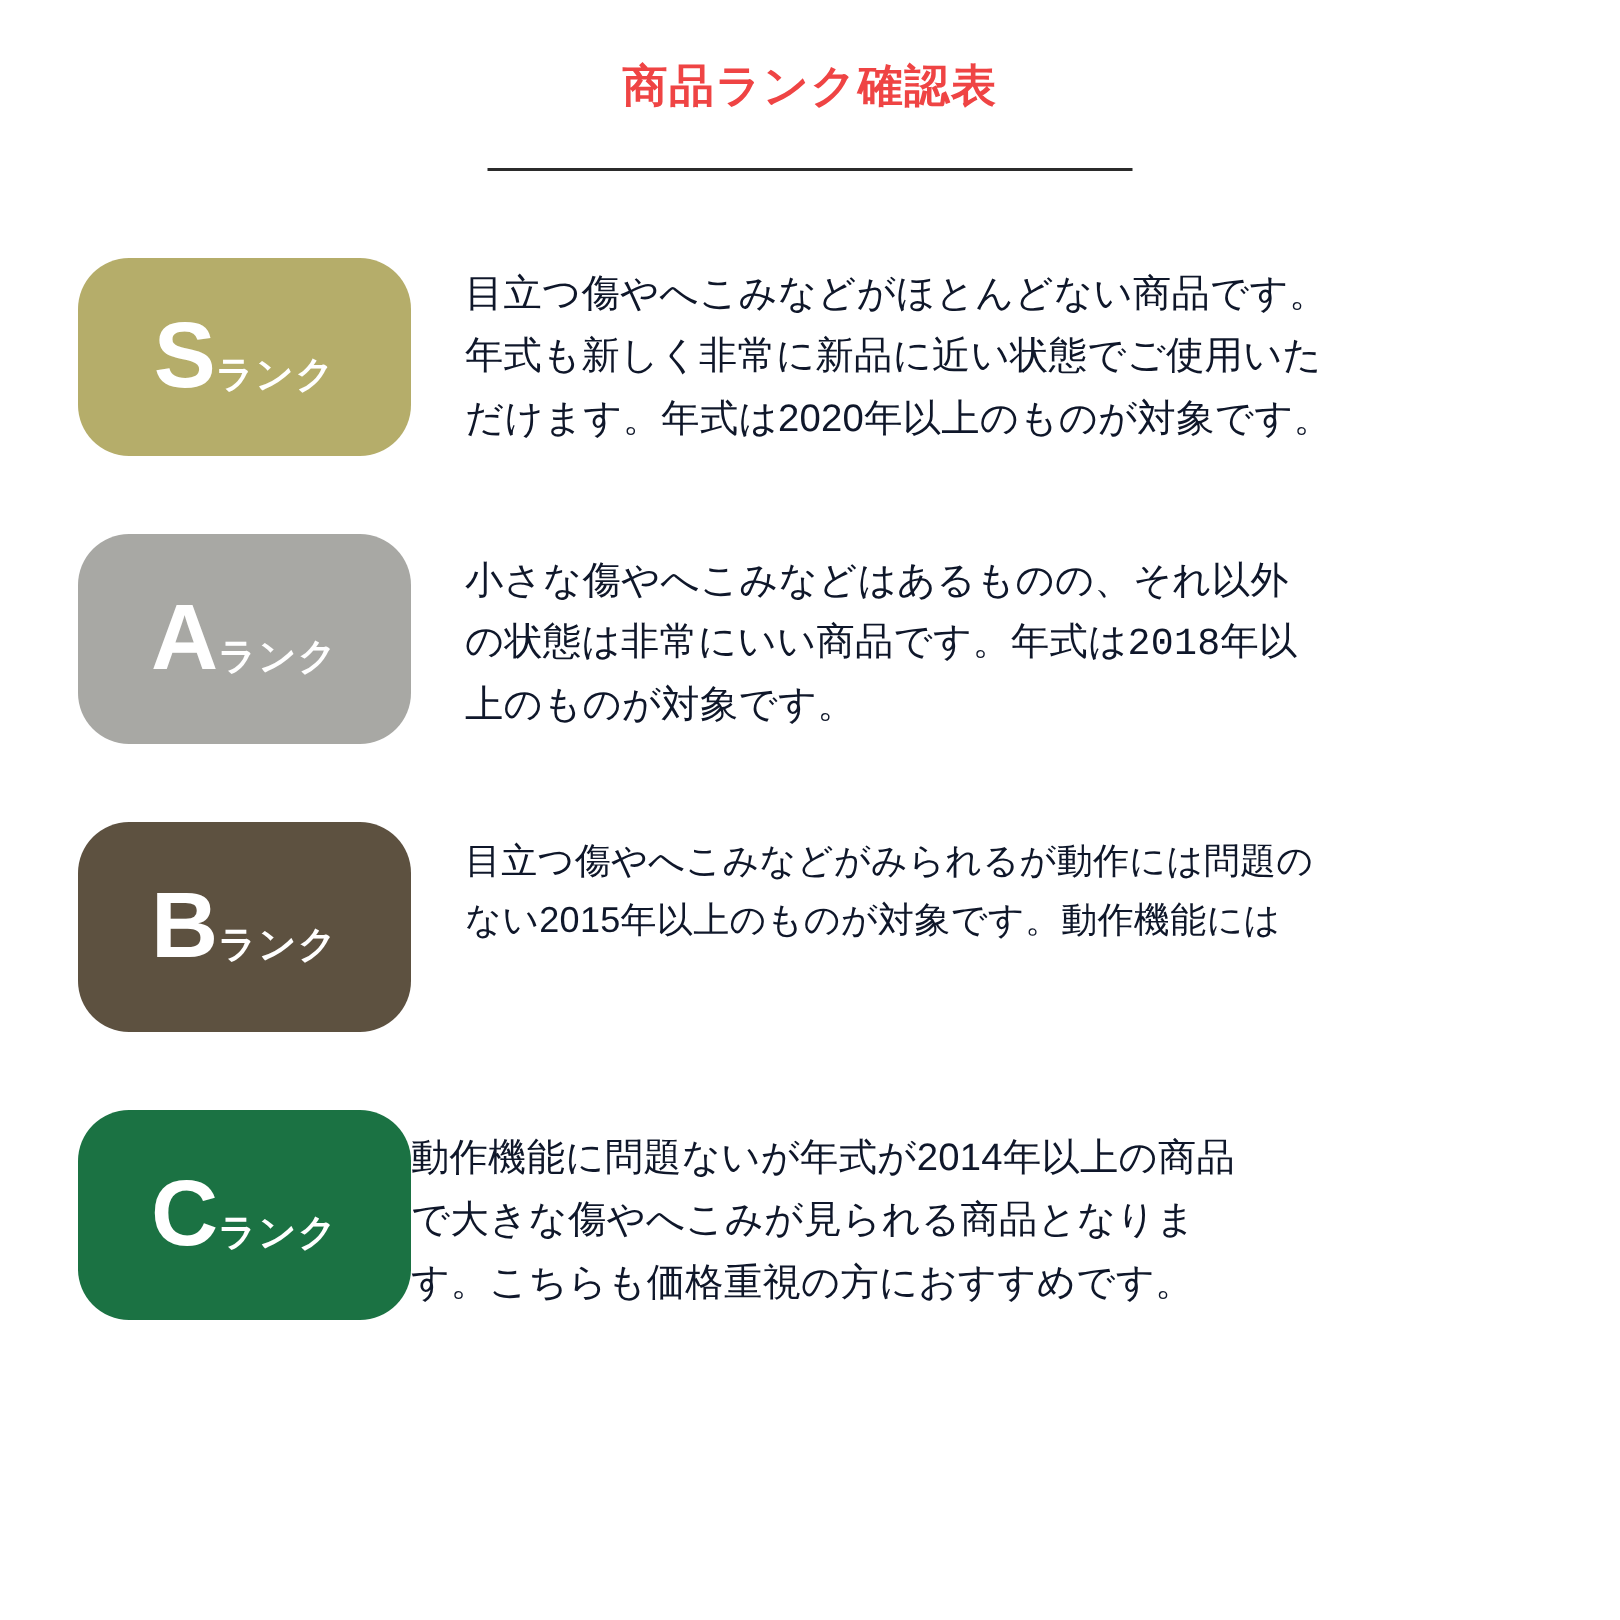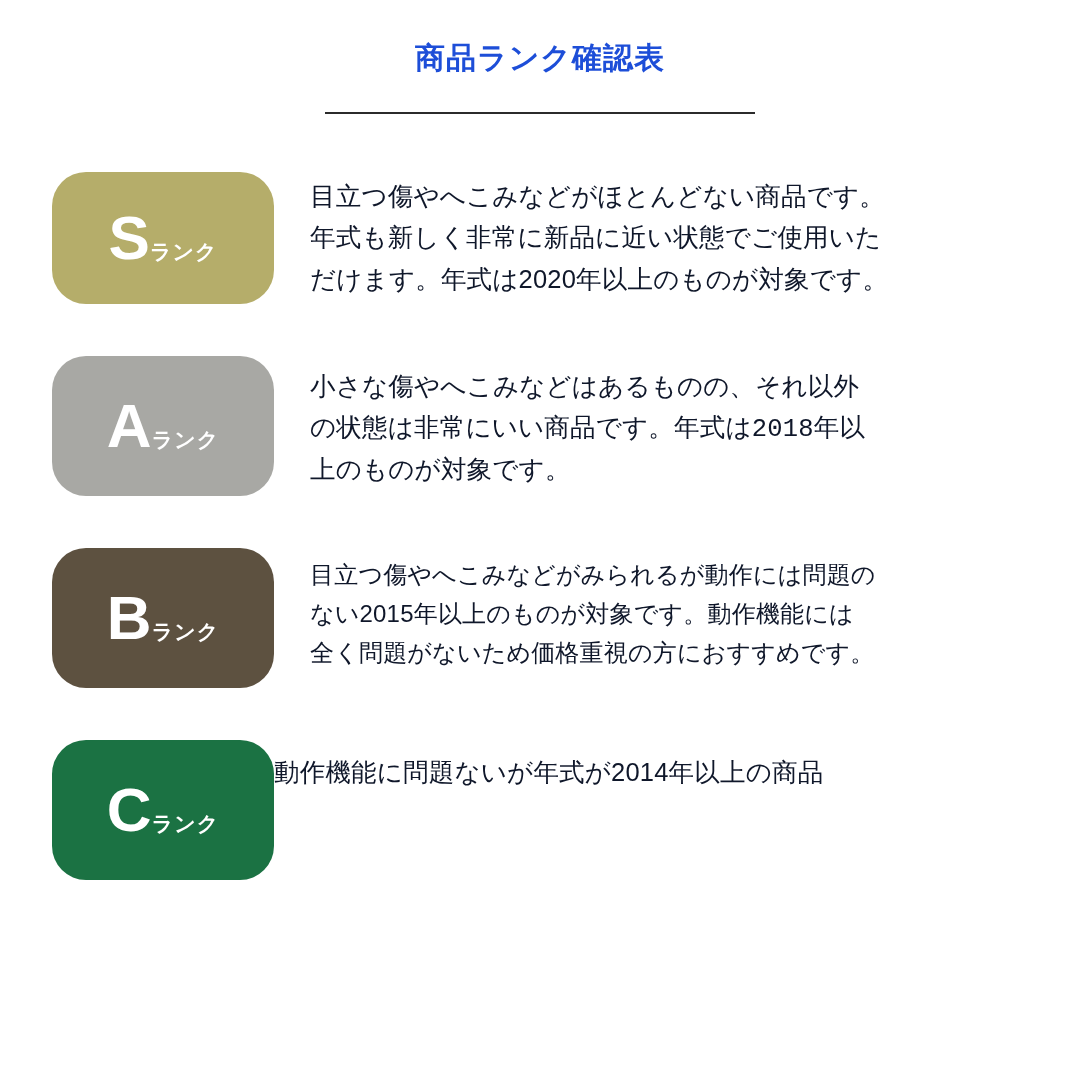--- a/index.html
+++ b/index.html
@@ -22,21 +22,21 @@
   }
   
   .header {
     padding-top: 40px;
     text-align: center;
   }
   .page-title {
     font-size: 30px;
     font-weight: bold;
     letter-spacing: 1px;
-    color: #1d4ed8;
+    color: #ef4444;
     margin: 0;
     line-height: 1.2;
   }
   .title-rule {
     width: 430px;
     height: 0;
     border-top: 2px solid #2b2b2b;
     margin: 36px auto 0 auto;
   }
   
@@ -67,21 +67,21 @@
   }
   .badge-letter {
     color: #ffffff;
     font-size: 62px;
     font-weight: bold;
     line-height: 1;
     letter-spacing: 0;
   }
   .badge-suffix {
     color: #ffffff;
-    font-size: 21px;
+    font-size: 25px;
     font-weight: bold;
     line-height: 1;
     margin-left: 0;
     letter-spacing: 1px;
   }
   .rank-desc {
     flex: 1 1 auto;
     font-size: 25.5px;
     line-height: 1.62;
     color: #0f172a;
@@ -144,30 +144,31 @@
     <div class="rank-row row-b">
       <div class="rank-badge" id="badge-2" style="background: rgb(93, 81, 64);">
         <div class="badge-inner">
           <span class="badge-letter">B</span>
           <span class="badge-suffix">ランク</span>
         </div>
       </div>
       <div class="rank-desc">
         <p>目立つ傷やへこみなどがみられるが動作には問題の</p>
         <p>ない2015年以上のものが対象です。動作機能には</p>
-        <p>全く問題がないため価格重視の方におすすめです。</p>
       </div>
     </div>
 
     <div class="rank-row row-c">
       <div class="rank-badge" id="badge-3" style="background: rgb(27, 114, 67);">
         <div class="badge-inner">
           <span class="badge-letter">C</span>
           <span class="badge-suffix">ランク</span>
         </div>
       </div>
       <div class="rank-desc">
         <p>動作機能に問題ないが年式が2014年以上の商品</p>
+        <p>で大きな傷やへこみが見られる商品となりま</p>
+        <p>す。こちらも価格重視の方におすすめです。</p>
       </div>
     </div>
 
   </div>
 </div>
 
 </body></html>

